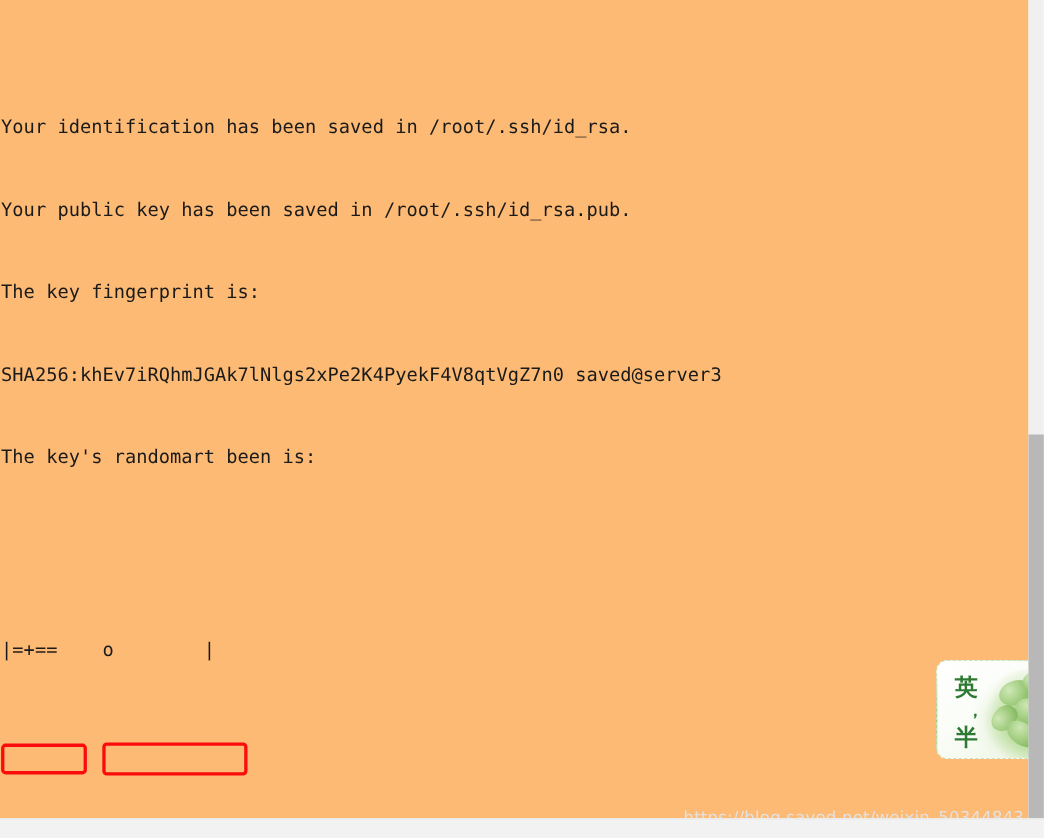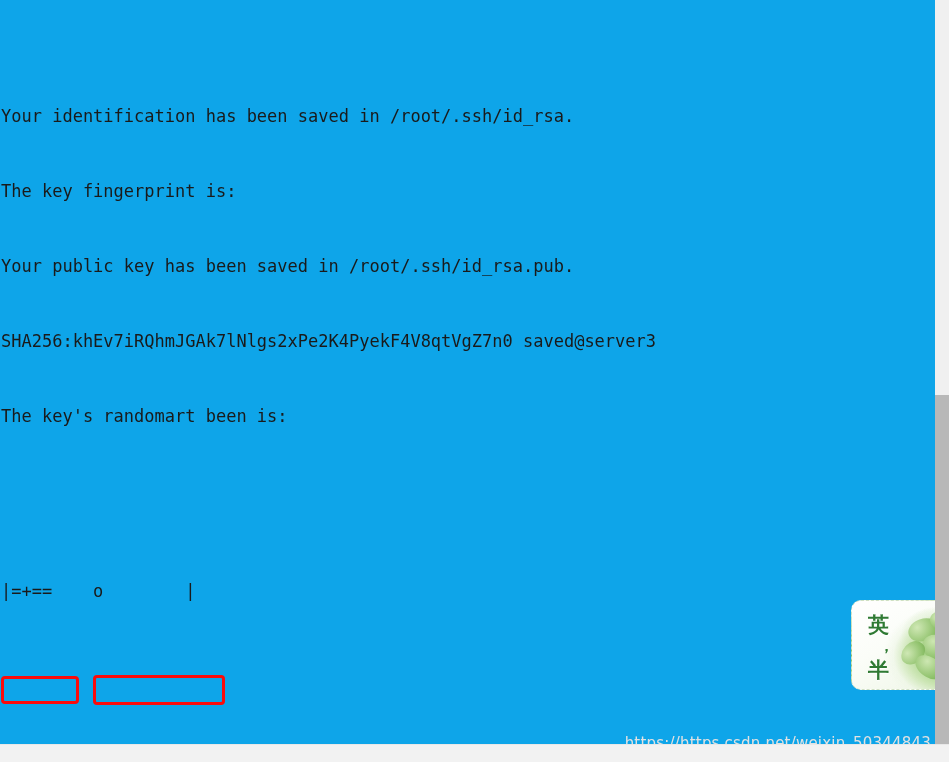--- a/index.html
+++ b/index.html
@@ -12,21 +12,21 @@
     position: relative;
     overflow: hidden;
     font-family: "DejaVu Sans Mono", "Liberation Mono", monospace;
   }
 
   
   #terminal {
     position: absolute;
     left: 0; top: 0;
     width: 935px; height: 744px;
-    background: #0ea5e9;
+    background: #fdba74;
     color: #1a1a1a;
     font-size: 17px;
     line-height: 25px;
     padding: 4px 0 0 1px;
     white-space: pre;
     overflow: hidden;
   }
   .line { height: 25px; white-space: pre; }
   .plain { color: #1a1a1a; }
 
@@ -121,22 +121,22 @@
     height: 12px;
   }
 </style>
 </head>
 <body>
 
 <div id="terminal">
 
   
   <div class="line plain">Your identification has been saved in /root/.ssh/id_rsa.</div>
+  <div class="line plain">Your public key has been saved in /root/.ssh/id_rsa.pub.</div>
   <div class="line plain">The key fingerprint is:</div>
-  <div class="line plain">Your public key has been saved in /root/.ssh/id_rsa.pub.</div>
   <div class="line plain">SHA256:khEv7iRQhmJGAk7lNlgs2xPe2K4PyekF4V8qtVgZ7n0 saved@server3</div>
   <div class="line plain">The key's randomart been is:</div>
 
   
   <div>
     <div class="line plain">|=+==    o        |</div>
     
     
     
     
@@ -176,17 +176,17 @@
   <div class="leaf" style="left:78px; top:10px; width:20px; height:18px; transform:rotate(-8deg);"></div>
   <span id="ime-glyph-en">英</span>
   <span id="ime-comma">，</span>
   <span id="ime-glyph-half">半</span>
 </div>
 
 <div id="scrollbar-track">
   <div id="scrollbar-thumb"></div>
 </div>
 
-<div id="watermark">https://https.csdn.net/weixin_50344843</div>
+<div id="watermark">https://blog.saved.net/weixin_50344843</div>
 
 <div id="bottom-strip">
   <div id="bottom-strip-ghost"></div>
 </div>
 
 </body></html>

